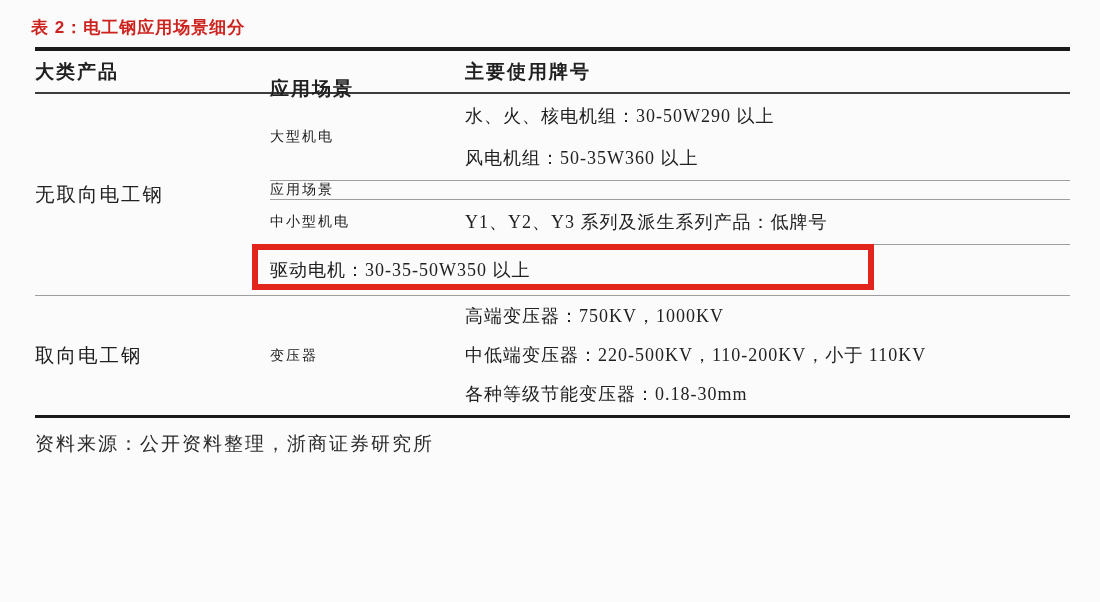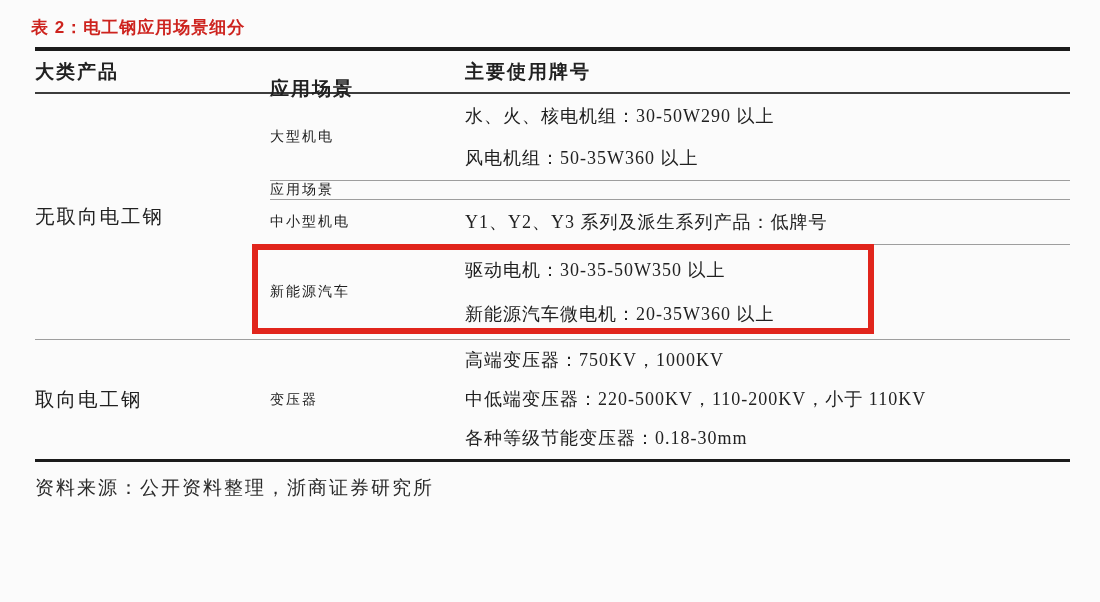--- a/index.html
+++ b/index.html
@@ -122,24 +122,22 @@
 
         <div class="scenario">
           <div class="name-cell">中小型机电</div>
           <div class="grades">
             <div class="grade">Y1、Y2、Y3 系列及派生系列产品：低牌号</div>
           </div>
         </div>
 
         <div class="scenario scenario-nev">
           <div class="red-box"></div>
-          <div class="name-cell">新能源汽车</div>
           <div class="grades">
             <div class="grade">驱动电机：30-35-50W350 以上</div>
-            <div class="grade">新能源汽车微电机：20-35W360 以上</div>
           </div>
         </div>
 
       </div>
     </div>
 
     <div class="group group-oriented">
       <div class="cat-cell">取向电工钢</div>
       <div class="scenarios">
 

